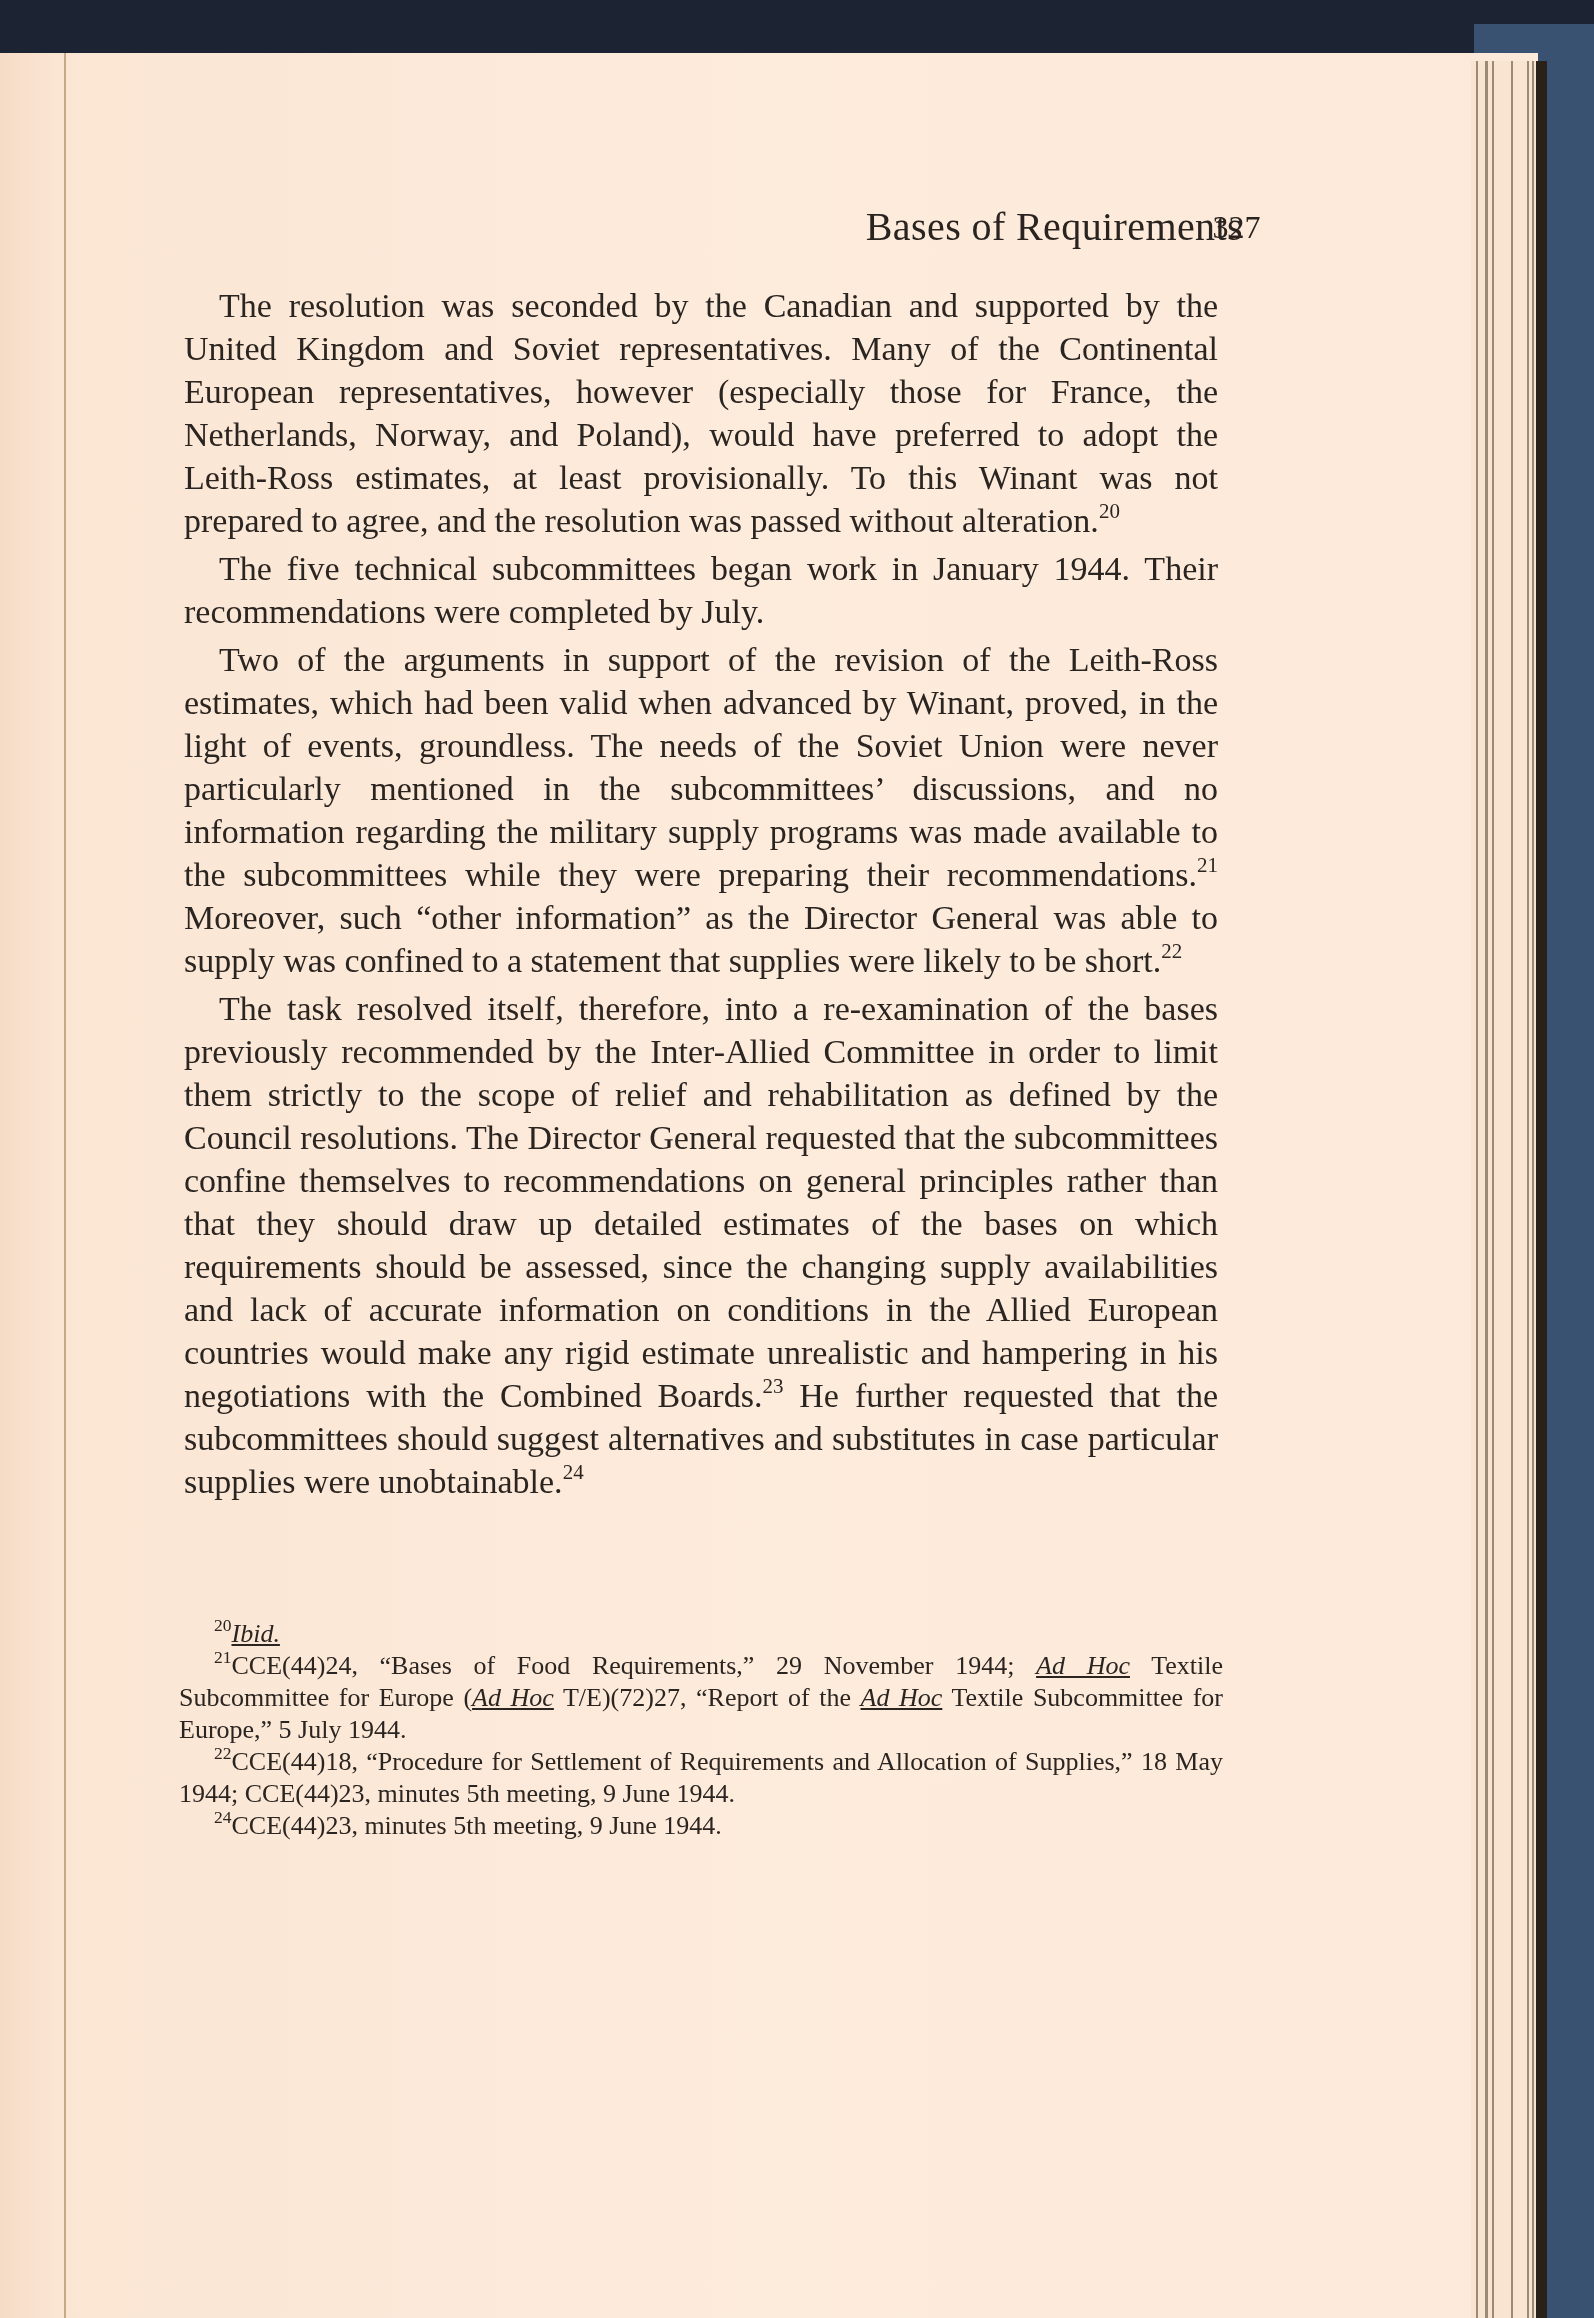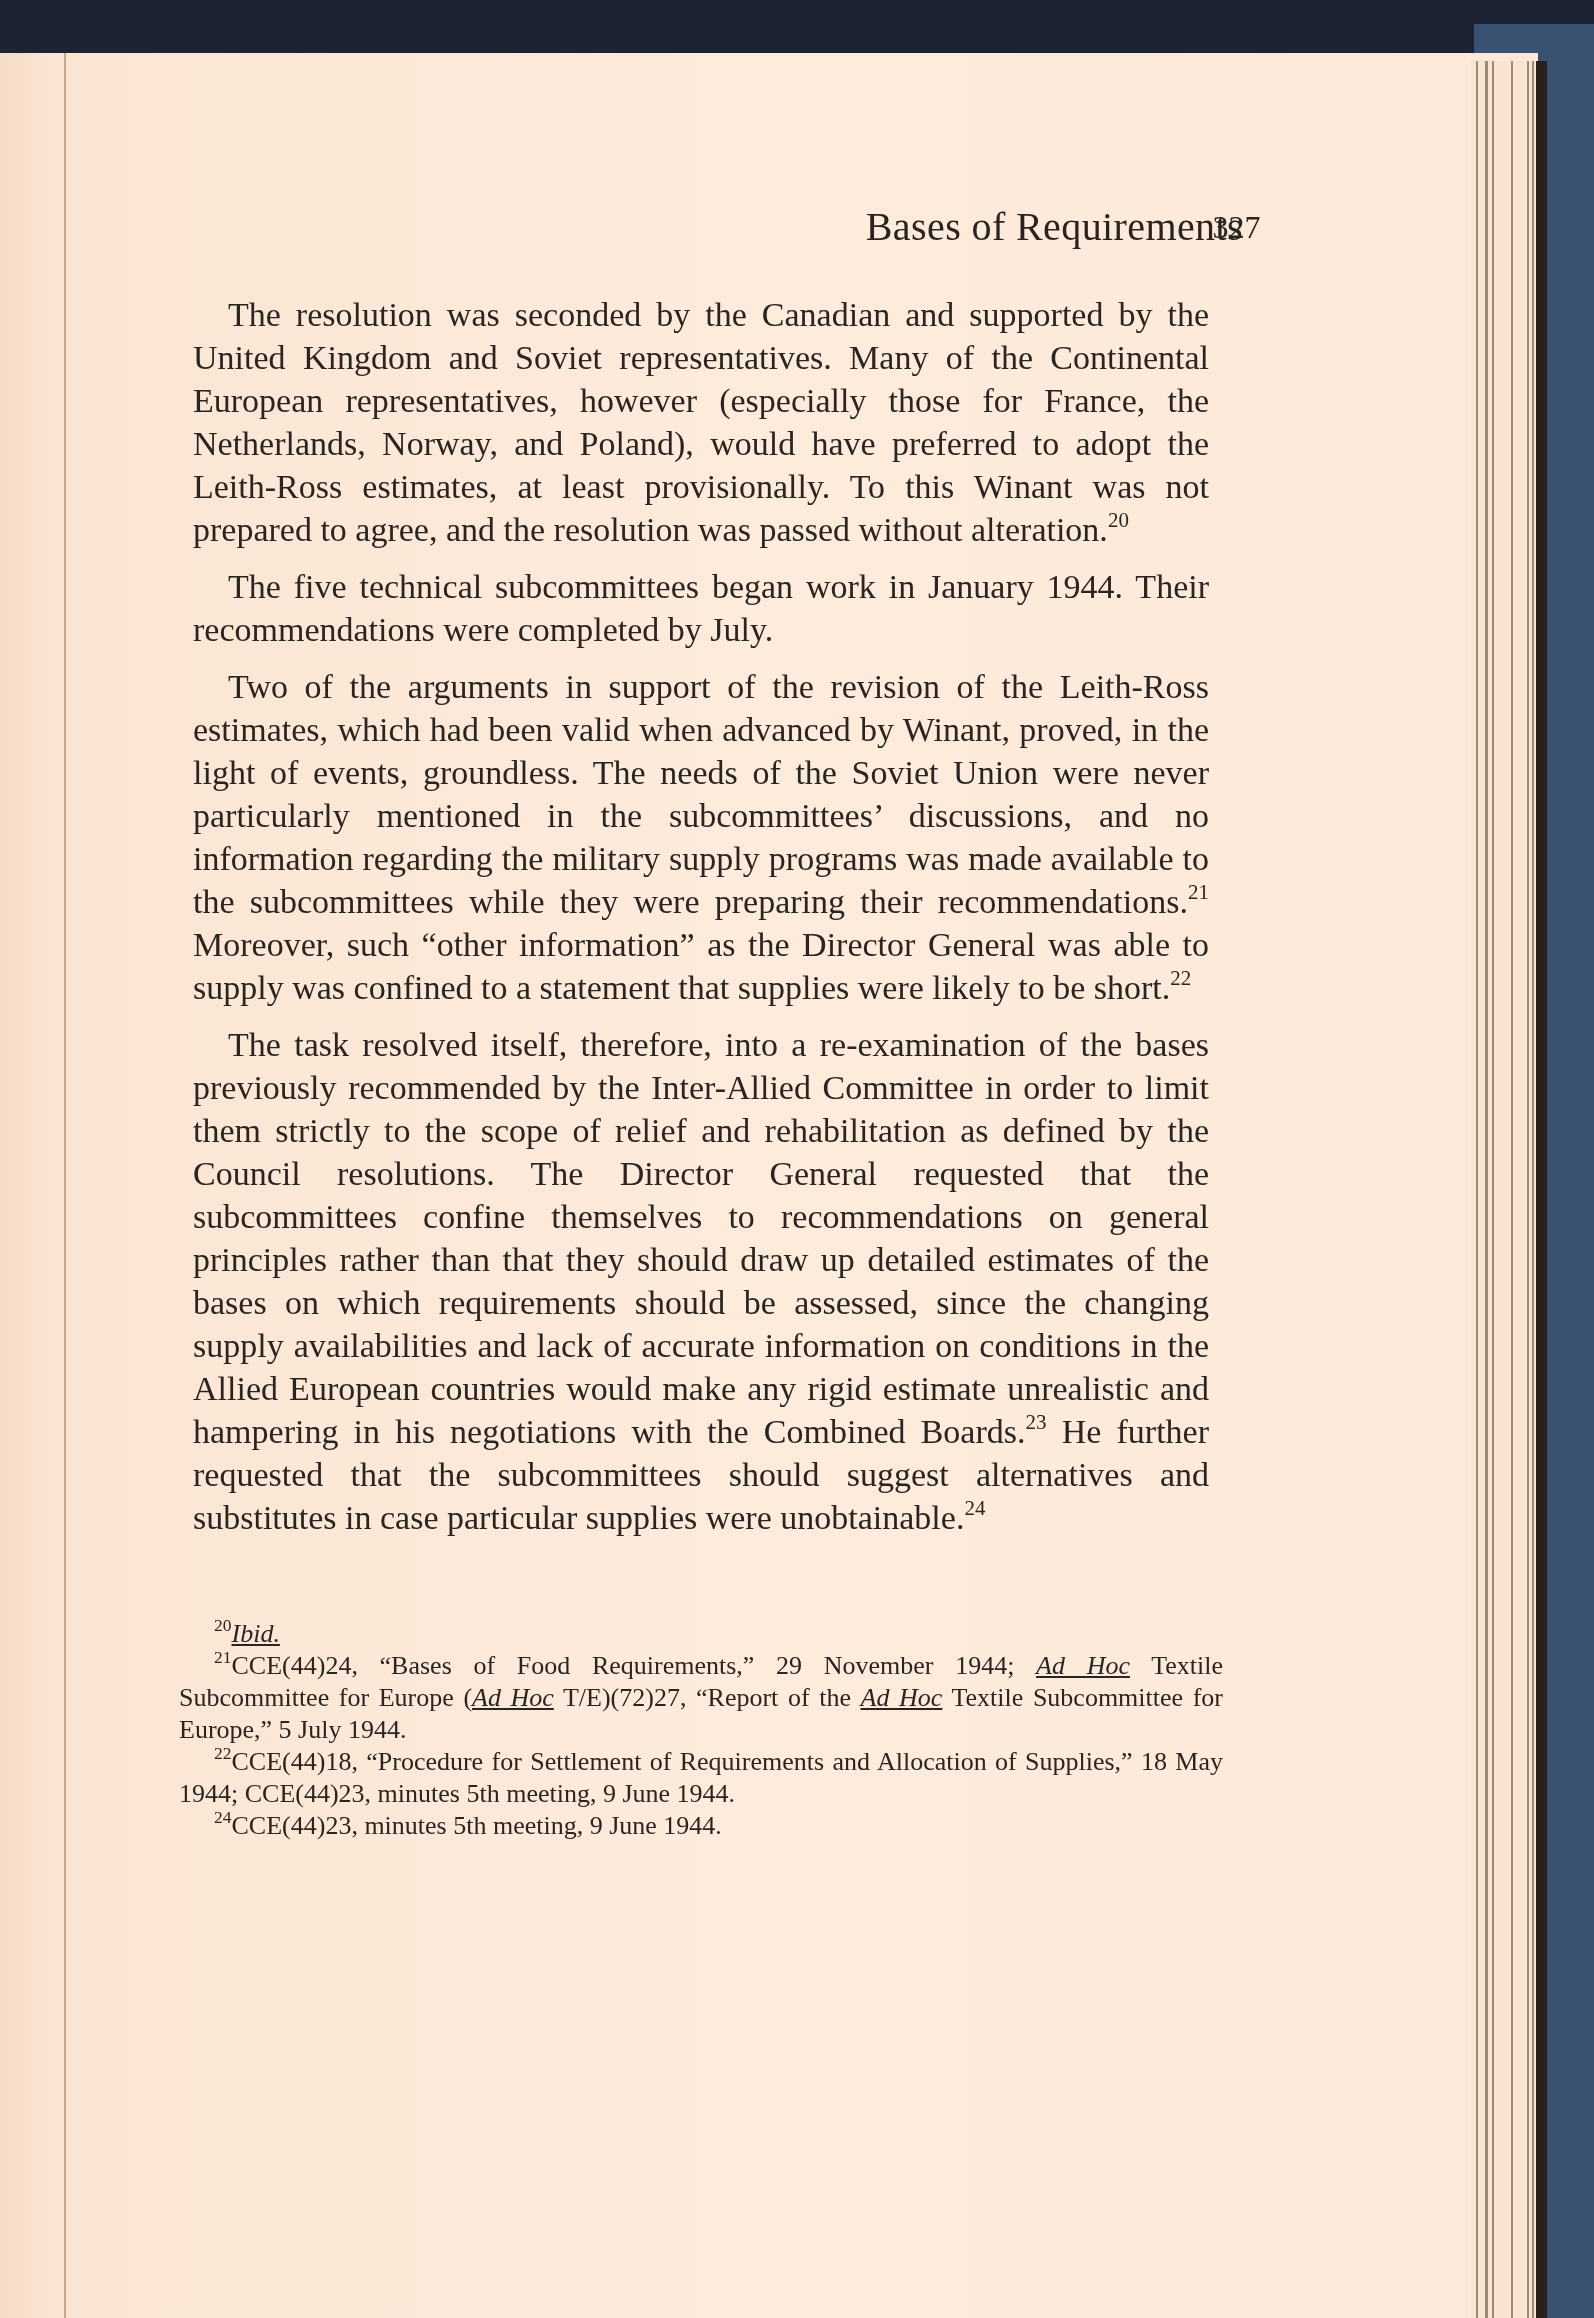--- a/index.html
+++ b/index.html
@@ -8,21 +8,21 @@
   .cover-right { position:absolute; right:0; top:24px; width:120px; height:2295px; background:#3a5272; }
   .page { position:absolute; left:0; top:53px; width:1538px; height:2266px; background:linear-gradient(90deg,#f6dcc6 0%,#fbe6d4 4%,#fdebdc 50%,#fce9d9 100%); }
   .gutter-line { position:absolute; left:64px; top:53px; width:1.6px; height:2266px; background:#c8a888; }
   .edges { position:absolute; left:1471px; top:61px; width:76px; height:2258px; background:#f8e4d0; }
   .edges .ln { position:absolute; top:0; bottom:0; width:2.4px; background:#9a8a78; }
   .edges .shadow { position:absolute; right:0; top:0; bottom:0; width:11px; background:#2a2218; }
   .header { position:absolute; top:203px; left:183px; width:1060px; height:64px; }
   .running-head { position:absolute; left:0; right:0; text-align:right; font-size:40px; color:#2a2420; letter-spacing:0.4px; }
   .folio { position:absolute; right:-17.5px; top:6.4px; font-size:32px; color:#2a2420; }
   .body-text { position:absolute; top:279px; left:179px; width:1044px; font-size:34px; line-height:43px; color:#2b2521; text-align:justify; }
-  .body-text p { margin:14px; text-indent:35px; }
+  .body-text p { margin:5px; text-indent:35px; }
   sup { font-size:21px; line-height:0; vertical-align:14.3px; }
   .footnotes { position:absolute; top:1618px; left:179px; width:1044px; font-size:26px; line-height:32px; color:#2b2521; text-align:justify; }
   .footnotes p { margin:0; text-indent:35px; }
   .footnotes sup { font-size:17.5px; vertical-align:11px; }
   i { font-style:italic;text-decoration:underline; }
 </style>
 </head>
 <body>
 
 <div class="topband"></div>

